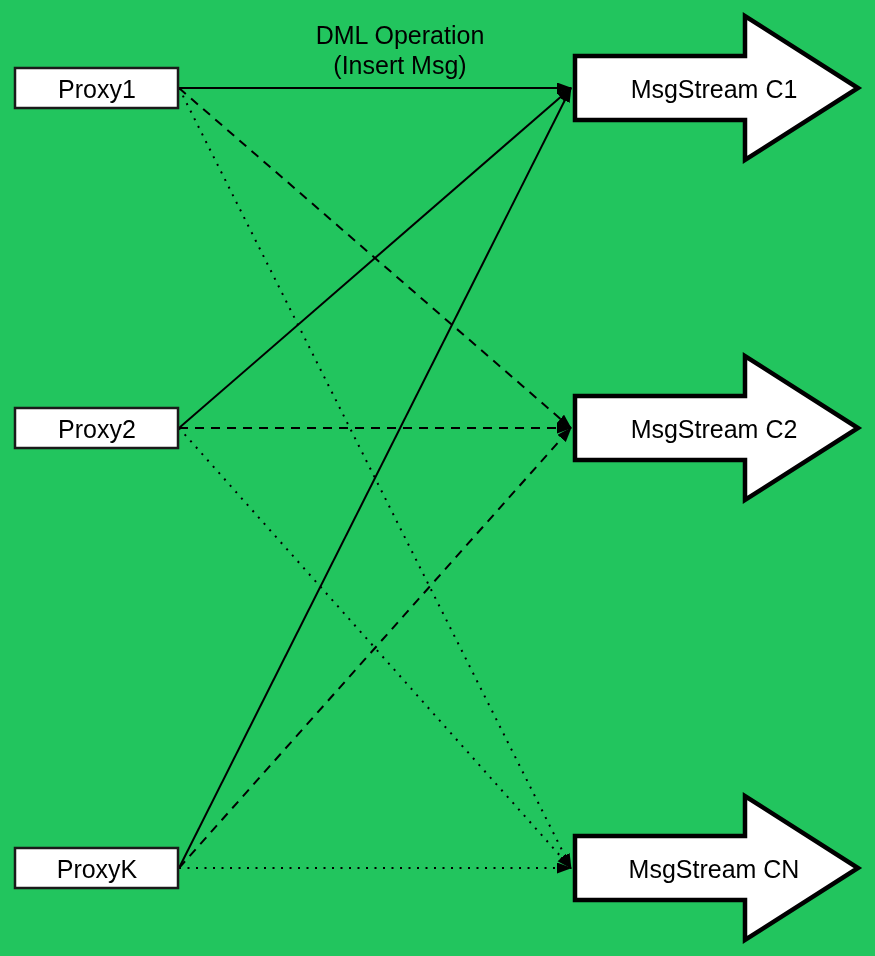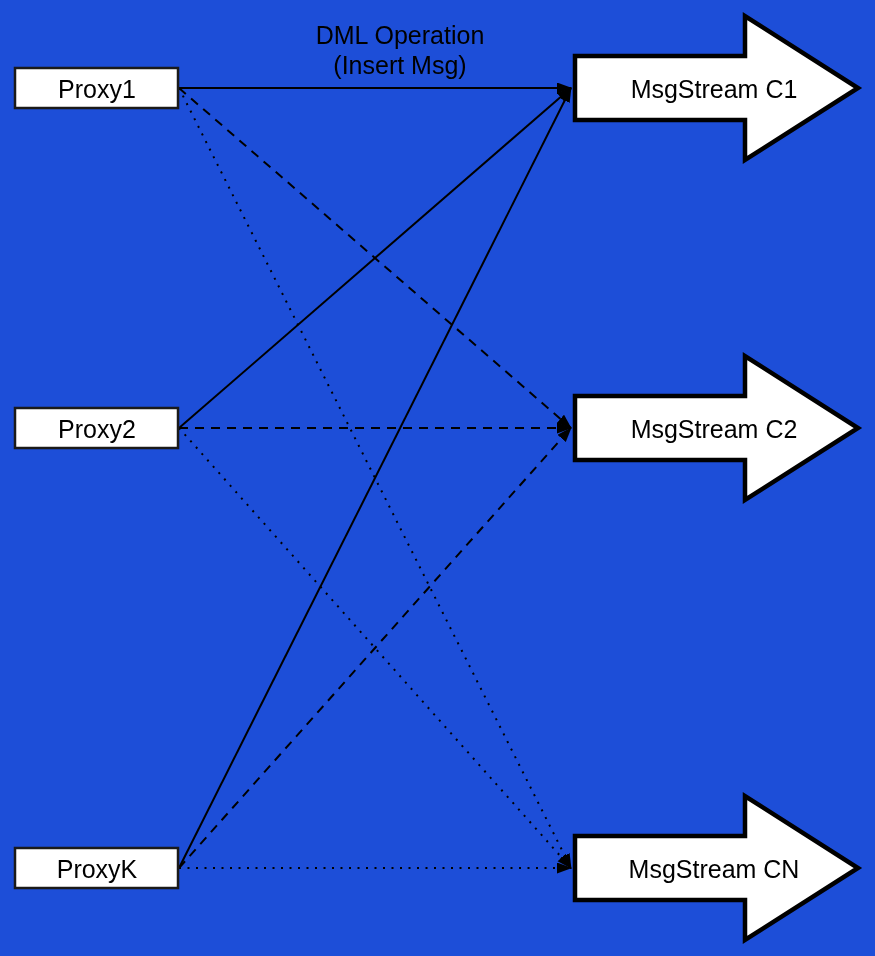--- a/index.html
+++ b/index.html
@@ -5,21 +5,21 @@
   html, body {
     margin: 0;
     padding: 0;
     background: #ffffff;
     font-family: "Liberation Sans", sans-serif;
   }
   .stage {
     position: relative;
     width: 875px;
     height: 956px;
-    background: #1d4ed8;
+    background: #22c55e;
     overflow: hidden;
   }
   svg { display: block; }
   svg text {
     font-family: "Liberation Sans", sans-serif;
     font-size: 25px;
     fill: #000000;
   }
   .node-box {
     fill: #ffffff;

